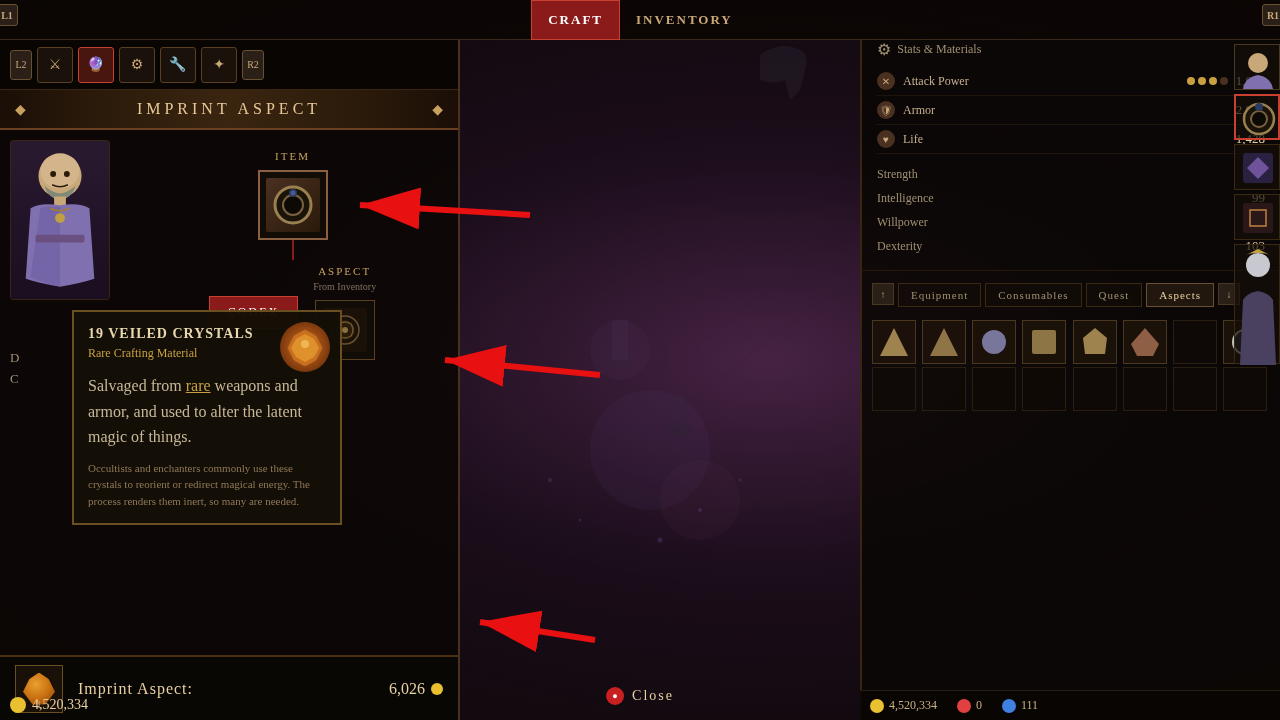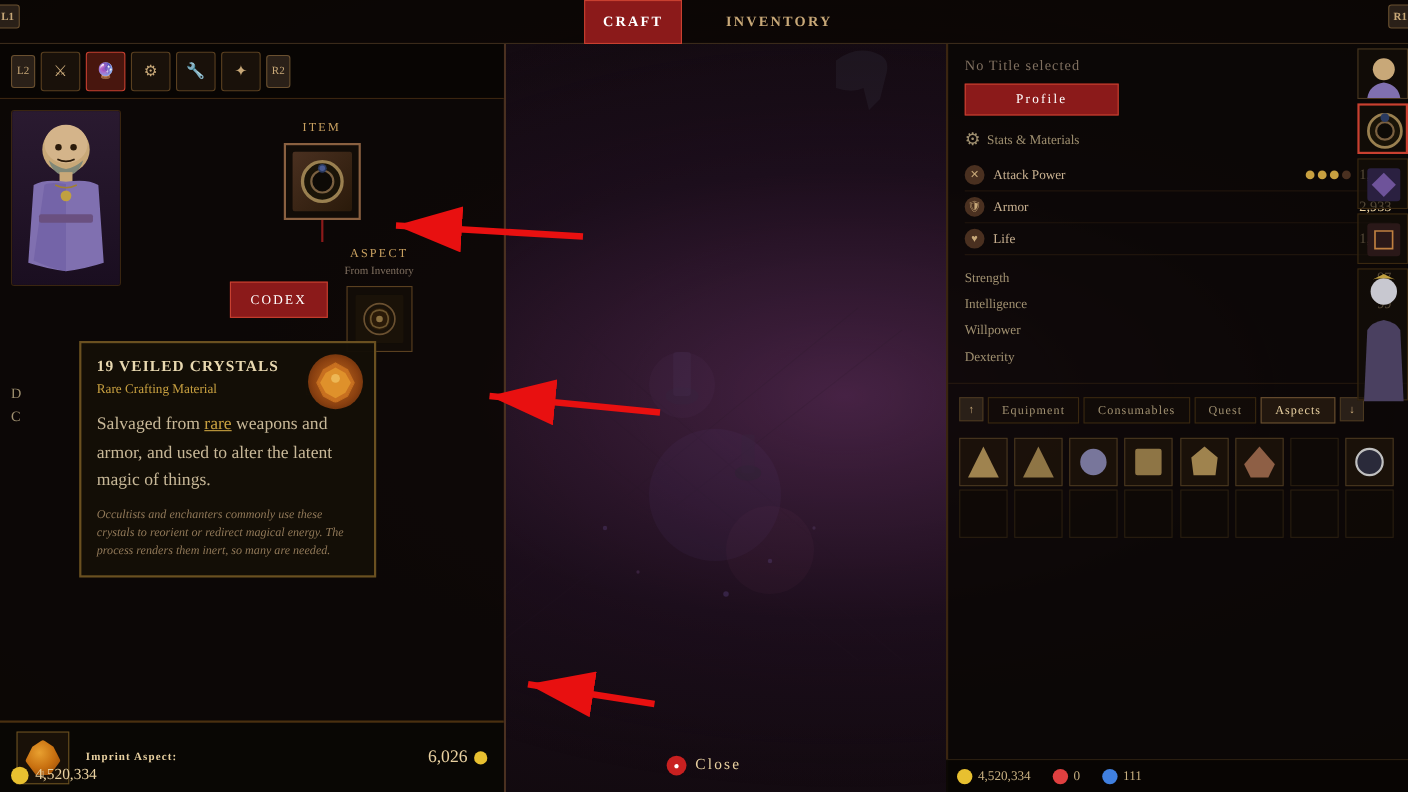--- a/index.html
+++ b/index.html
@@ -43,21 +43,20 @@
       align-items: center;
       justify-content: center;
       cursor: pointer;
       font-size: 13px;
       letter-spacing: 2px;
       font-weight: bold;
       color: #c8a878;
       background: transparent;
       border: none;
       position: relative;
-      margin-left: 24px;
     }
 
     .nav-btn.active {
       background: #8b1a1a;
       color: #fff;
       border: 1px solid #c84030;
     }
 
     .nav-badge {
       position: absolute;
@@ -323,21 +322,20 @@
     }
 
     .tooltip-desc .rare {
       color: #c8a040;
       text-decoration: underline;
     }
 
     .tooltip-flavor {
       font-size: 11px;
       color: #907858;
-      font-style: italic;
       line-height: 1.5;
     }
 
     
     .imprint-bar {
       position: absolute;
       bottom: 0;
       left: 0;
       right: 0;
       height: 65px;
@@ -364,25 +362,24 @@
     .imprint-count {
       position: absolute;
       bottom: 2px;
       left: 50%;
       transform: translateX(-50%);
       font-size: 10px;
       color: #c8a878;
     }
 
     .imprint-text {
-      font-size: 10px;
+      font-size: 16px;
       color: #e8d0a0;
       letter-spacing: 1px;
       flex: 1;
-      font-weight: bold;
     }
 
     .imprint-cost {
       font-size: 16px;
       color: #e8d0a0;
       display: flex;
       align-items: center;
       gap: 6px;
     }
 
@@ -774,20 +771,23 @@
   <div class="craft-tabs">
     <div class="craft-tab-badge">L2</div>
     <div class="craft-tab">⚔</div>
     <div class="craft-tab active">🔮</div>
     <div class="craft-tab">⚙</div>
     <div class="craft-tab">🔧</div>
     <div class="craft-tab">✦</div>
     <div class="craft-tab-badge">R2</div>
   </div>
 
+  <div class="panel-title-bar">
+    <span class="panel-title">IMPRINT ASPECT</span>
+  </div>
 
   <div class="craft-content">
 
     <div class="char-portrait">
       <div class="char-figure">
         <svg width="100" height="160" viewBox="0 0 100 160">
 
           <circle cx="50" cy="35" r="22" fill="#c8a878"></circle>
 
           <ellipse cx="50" cy="30" rx="20" ry="18" fill="#d4b48a"></ellipse>
@@ -893,24 +893,20 @@
     </div>
   </div>
 
   <div class="gold-display">
     <div class="gold-icon"></div>
     <div class="gold-amount">4,520,334</div>
   </div>
 </div>
 
 <div class="right-panel">
-  <div class="right-header">
-    <div class="no-title">No Title selected</div>
-    <button class="profile-btn">Profile</button>
-  </div>
 
   <div class="stats-section">
     <div class="stats-header">
       <span style="font-size:16px;">⚙</span>
       <span>Stats &amp; Materials</span>
     </div>
 
     <div class="stat-row">
       <div class="stat-label">
         <div class="stat-icon">✕</div>

